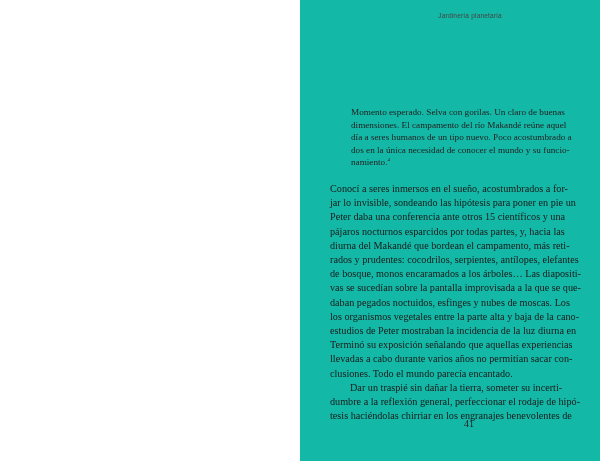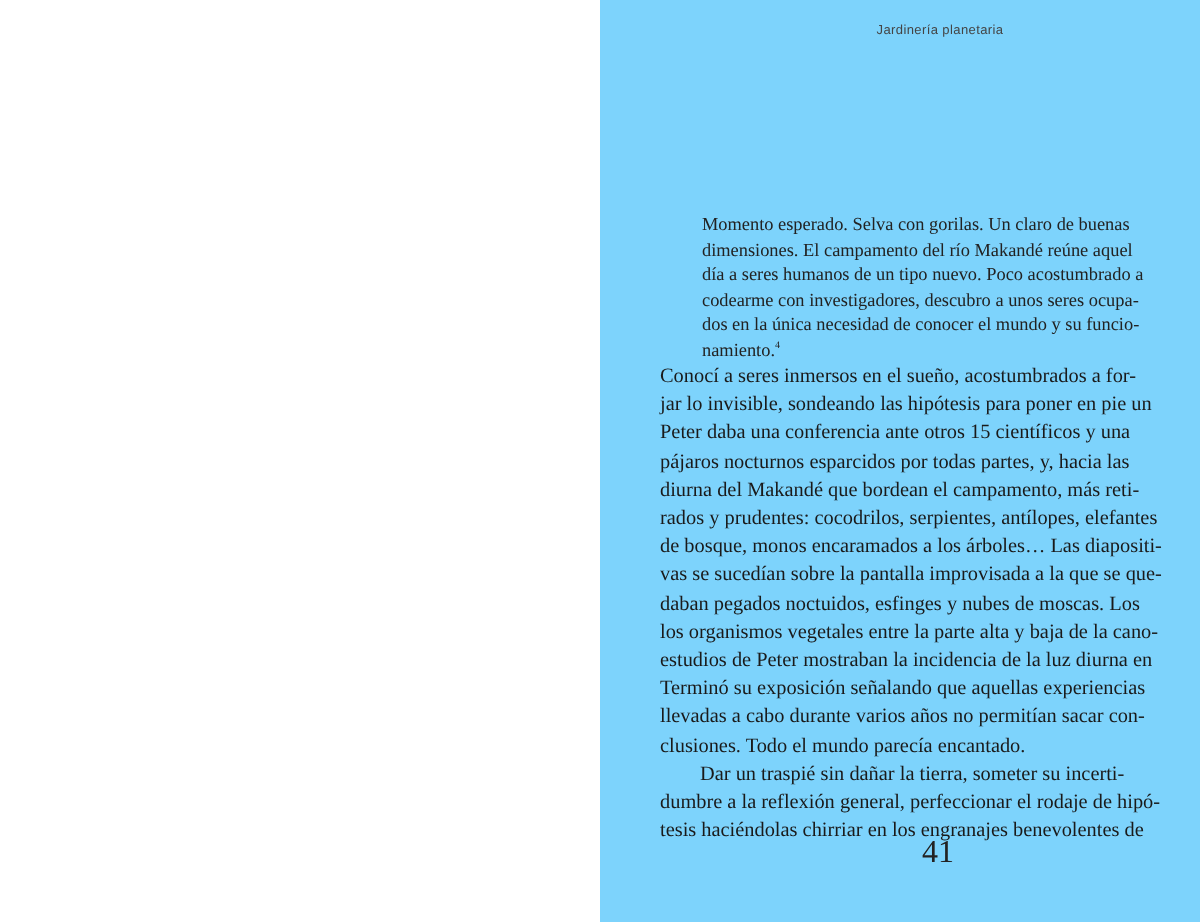--- a/index.html
+++ b/index.html
@@ -1,54 +1,53 @@
 <!DOCTYPE html>
 <html><head>
   <meta charset="utf-8">
   <style>
     html, body { margin: 0; padding: 0; background: #ffffff; }
     body { width: 600px; height: 461px; position: relative; overflow: hidden; }
     .left-page { position: absolute; left: 0; top: 0; width: 300px; height: 461px; background: #ffffff; }
-    .right-page { position: absolute; left: 300px; top: 0; width: 300px; height: 461px; background: #7dd3fc; }
+    .right-page { position: absolute; left: 300px; top: 0; width: 300px; height: 461px; background: #14b8a6; }
     .running-head {
       position: absolute; left: 0; width: 100%; top: 12px; text-align: center;
       font-family: "Liberation Sans", sans-serif; font-size: 6.5px; color: #444; letter-spacing: 0.2px;
       padding-left: 40px; box-sizing: border-box;
     }
     .quote {
       position: absolute; left: 51px; top: 106px; width: 202px;
       font-family: "Liberation Serif", serif; font-size: 9.2px; line-height: 12.6px; color: #222;
       text-align: justify;
     }
     .quote .line, .body .line { display: block; white-space: nowrap; text-align-last: justify; text-align: justify; }
     .quote .line.last, .body .line.last { text-align-last: left; }
     .body {
       position: absolute; left: 30px; top: 182px; width: 218px;
       font-family: "Liberation Serif", serif; font-size: 10.2px; line-height: 14.2px; color: #1a1a1a;
     }
     .body .line.indent { padding-left: 20px; }
     .folio {
       position: absolute; left: 0; width: 100%; top: 418px; text-align: center;
-      font-family: "Liberation Serif", serif; font-size: 16px; color: #222; padding-left: 38px; box-sizing: border-box;
+      font-family: "Liberation Serif", serif; font-size: 10px; color: #222; padding-left: 38px; box-sizing: border-box;
     }
     sup { font-size: 5px; vertical-align: super; line-height: 0; }
   </style>
 </head>
 <body>
 
 <div class="left-page"></div>
 
 <div class="right-page">
   <div class="running-head">Jardinería planetaria</div>
 
   <div class="quote">
     <span class="line">Momento esperado. Selva con gorilas. Un claro de buenas</span>
     <span class="line">dimensiones. El campamento del río Makandé reúne aquel</span>
     <span class="line">día a seres humanos de un tipo nuevo. Poco acostumbrado a</span>
-    <span class="line">codearme con investigadores, descubro a unos seres ocupa-</span>
     <span class="line">dos en la única necesidad de conocer el mundo y su funcio-</span>
     <span class="line last"><span>namiento.</span><sup>4</sup></span>
   </div>
 
   <div class="body">
     <span class="line">Conocí a seres inmersos en el sueño, acostumbrados a for-</span>
     <span class="line">jar lo invisible, sondeando las hipótesis para poner en pie un</span>
     <span class="line">Peter daba una conferencia ante otros 15 científicos y una</span>
     <span class="line">pájaros nocturnos esparcidos por todas partes, y, hacia las</span>
     <span class="line">diurna del Makandé que bordean el campamento, más reti-</span>

